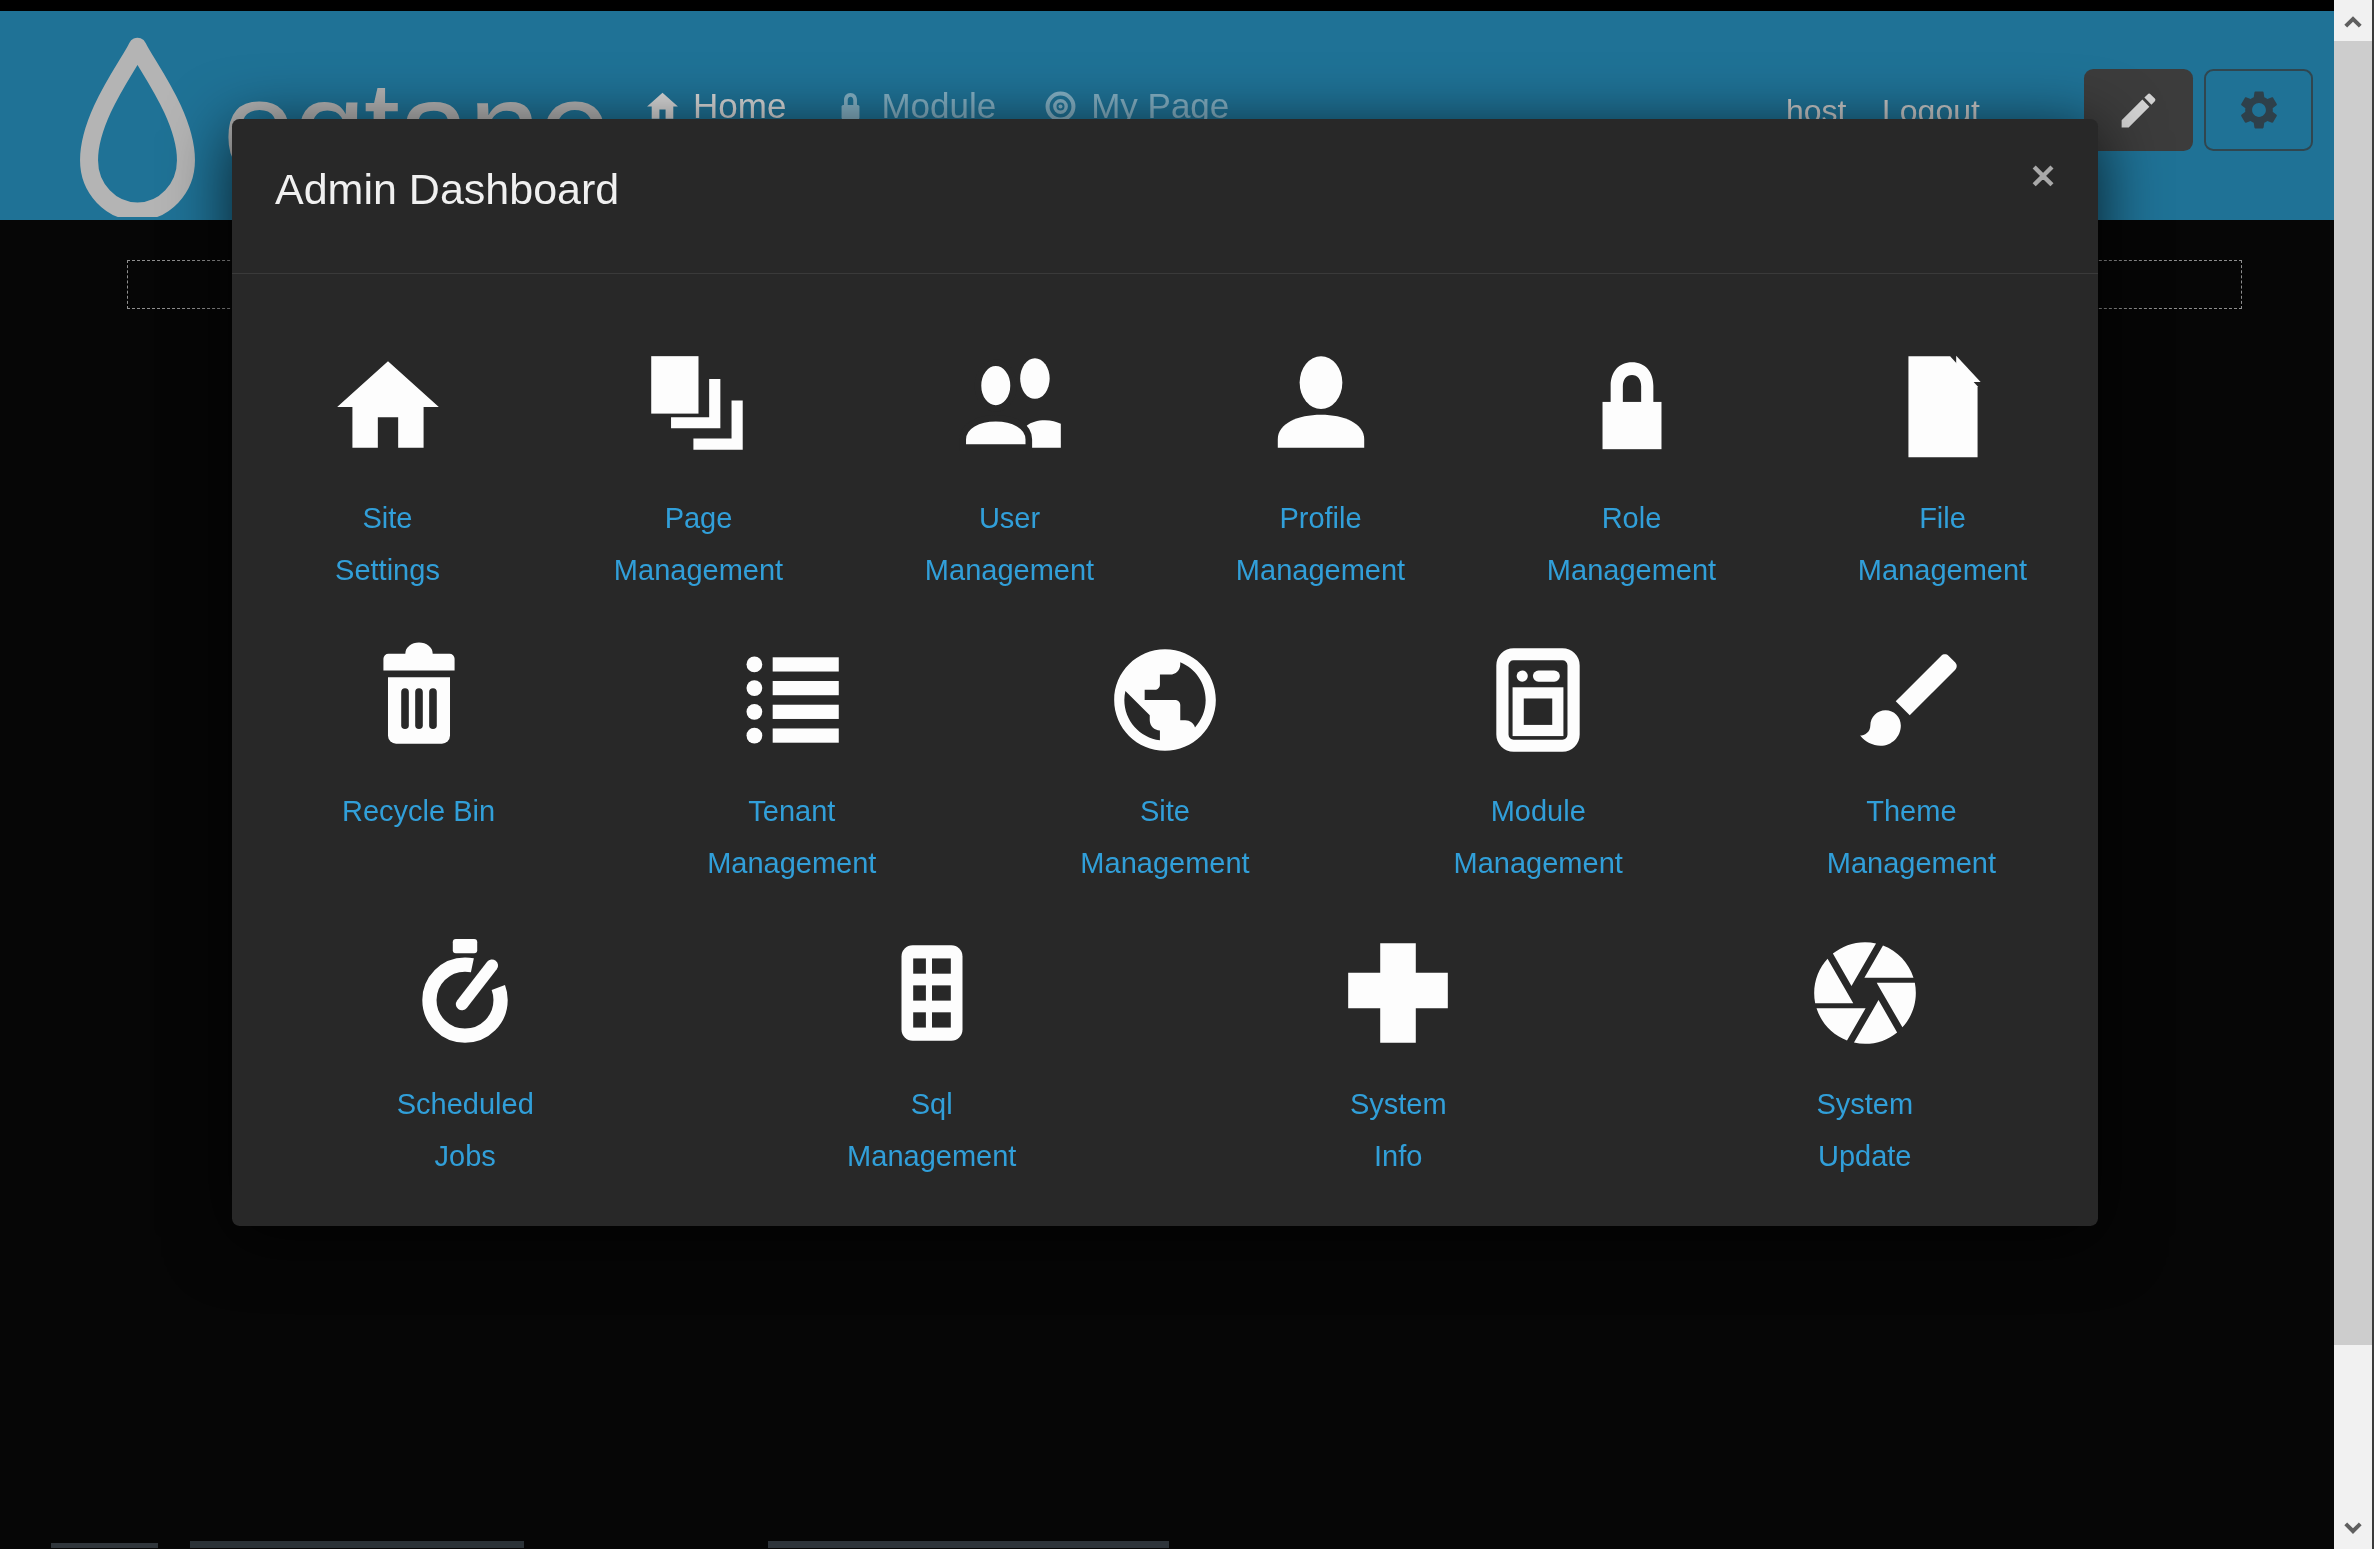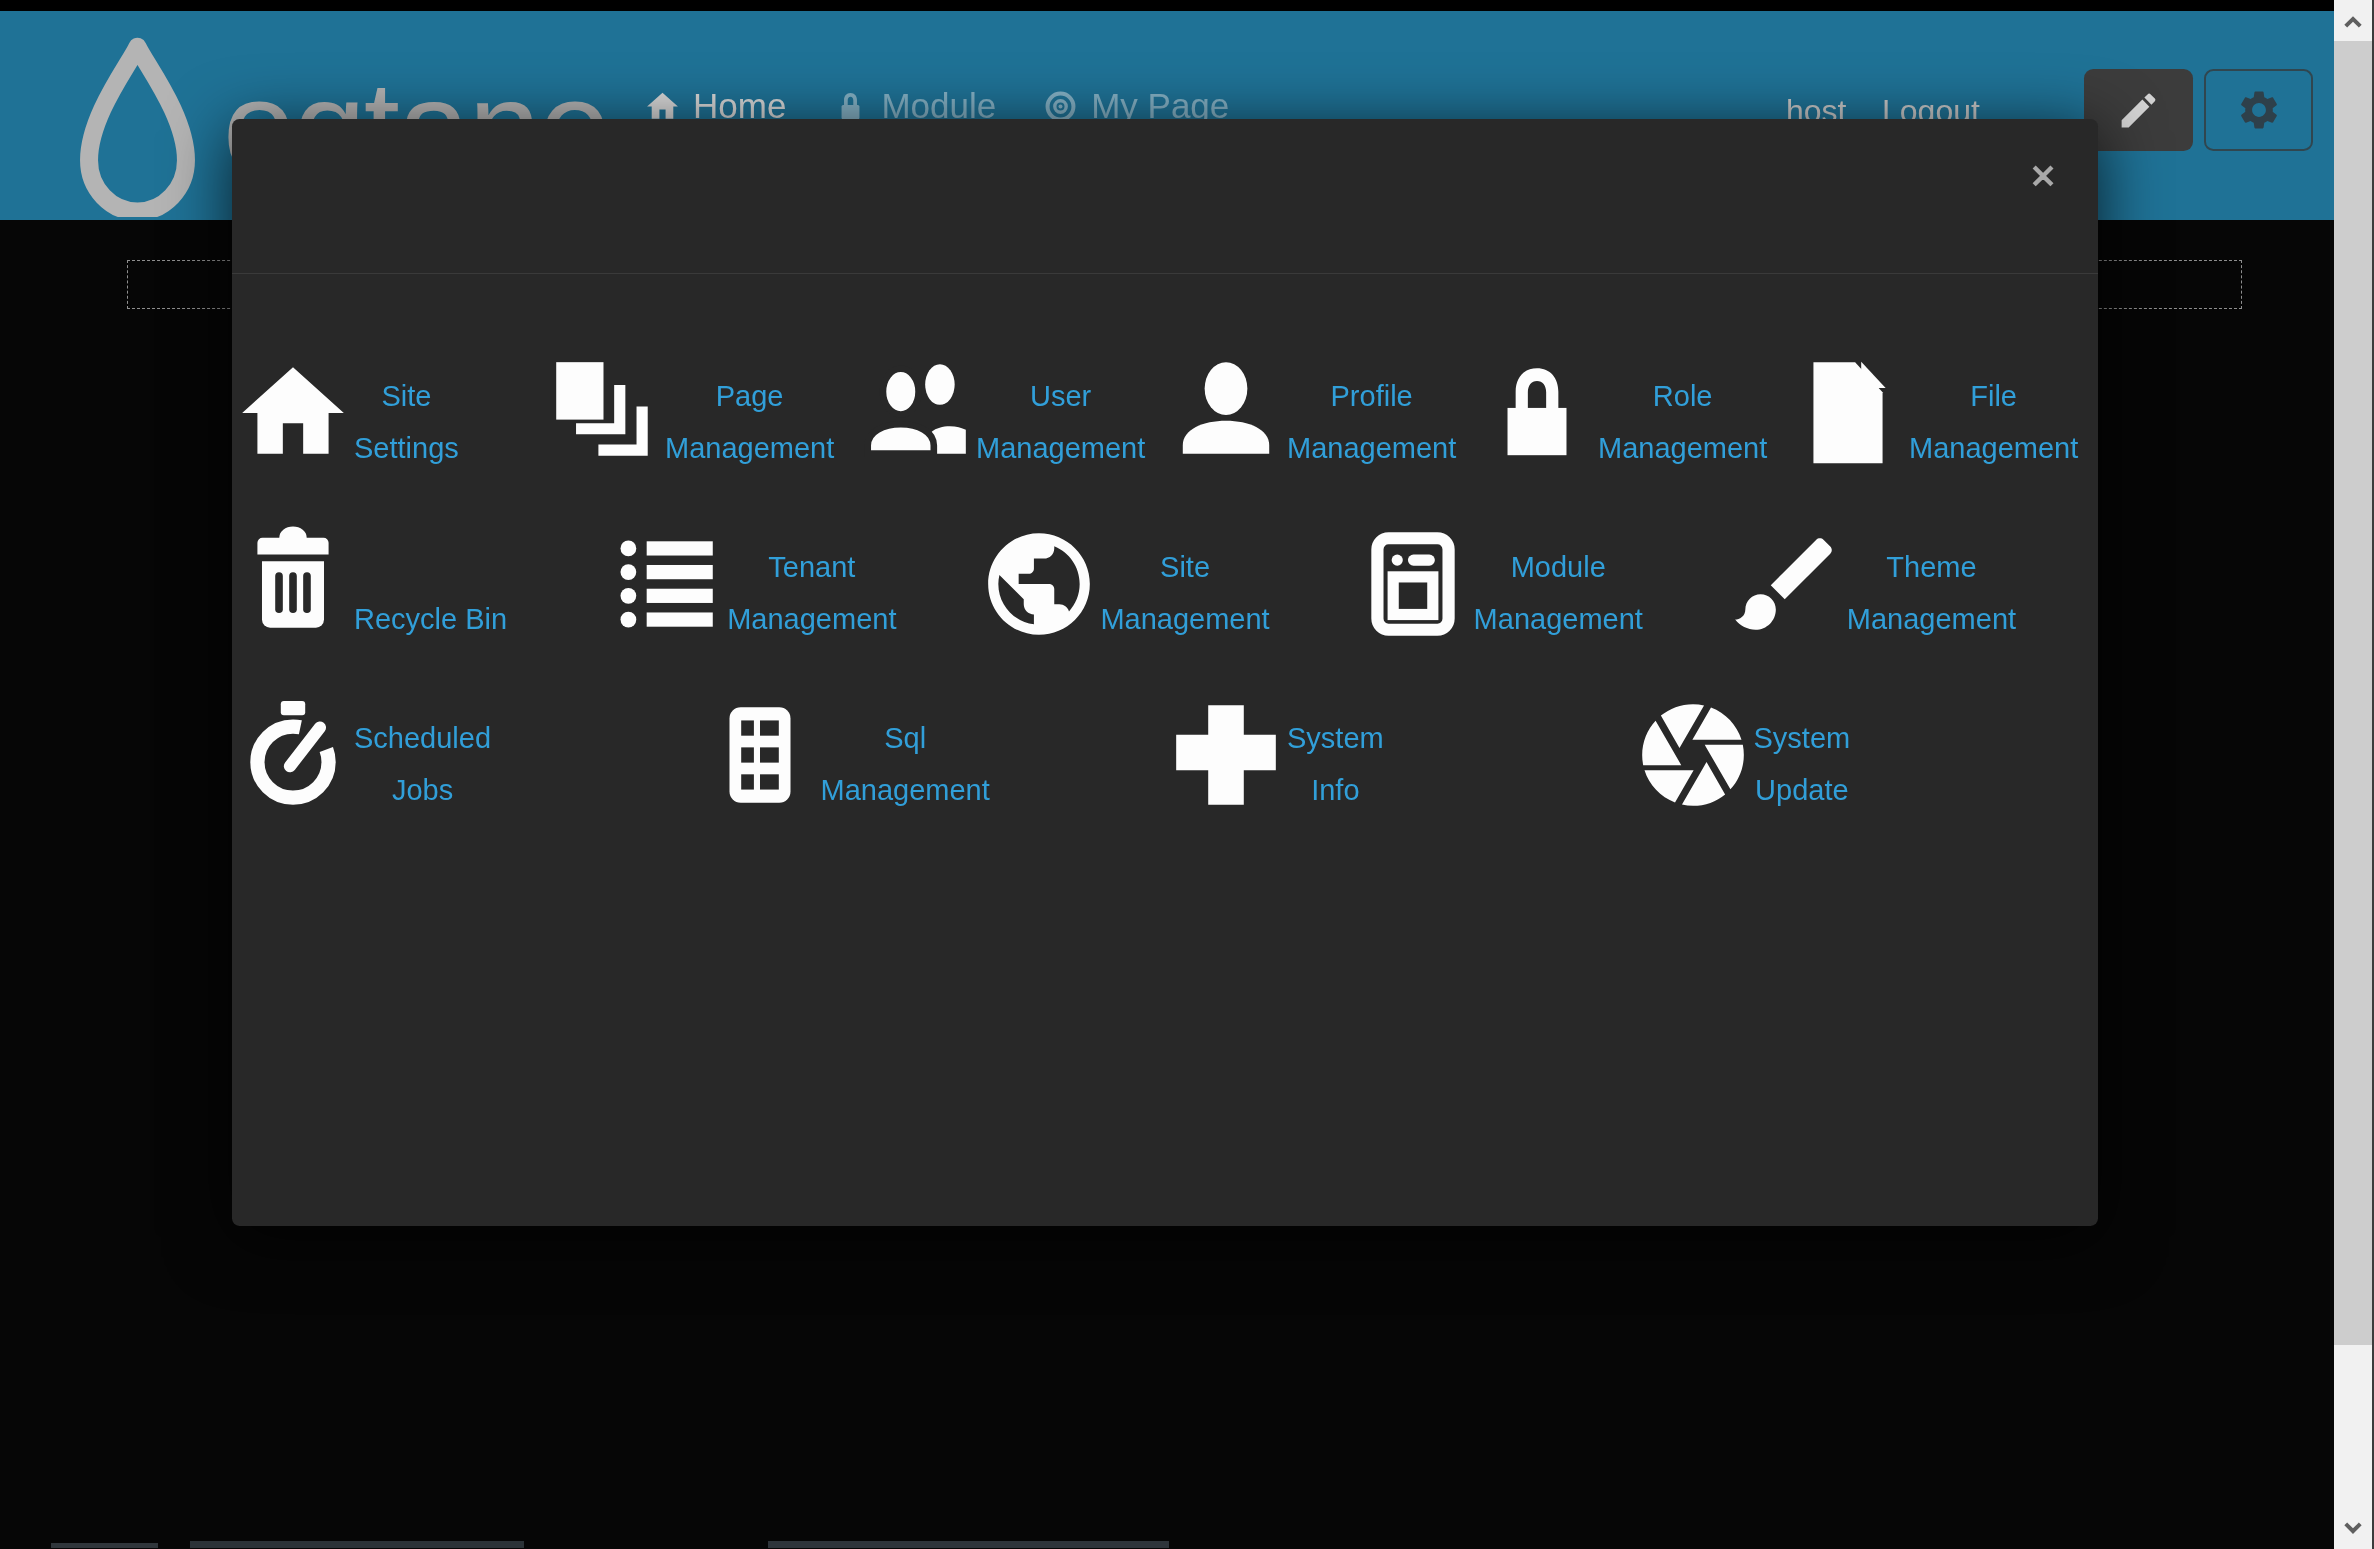--- a/index.html
+++ b/index.html
@@ -40,21 +40,21 @@
 
   
   .modal{position:absolute;left:232px;top:119px;width:1866px;height:1107px;background:#282828;
          border-radius:7.4px;z-index:5;box-shadow:0 11px 65px rgba(0,0,0,0.75);}
   .modal-header{position:relative;height:155px;border-bottom:0.9px solid #3a3a3a;box-sizing:border-box;}
   .modal-title{position:absolute;left:43px;top:46px;font-size:43px;color:#f0f0f0;}
   .modal-close{position:absolute;right:41px;top:41px;font-size:33px;font-weight:700;color:#a9a9a9;
                cursor:pointer;line-height:1;}
   .modal-body{padding-top:72px;}
   .tile-row{display:flex;margin-bottom:43px;}
-  .tile{flex:1;display:flex;flex-direction:row;align-items:flex-end;cursor:pointer;}
+  .tile{flex:1;display:flex;flex-direction:column;align-items:center;cursor:pointer;}
   .tile-icon{height:122px;display:flex;align-items:flex-end;justify-content:center;}
   .tile-icon svg{width:122px;height:122px;fill:#fdfdfd;}
   .tile-label{margin-top:24px;font-size:29px;line-height:52px;color:#319FD9;text-align:center;}
   .tile-label .line{display:block;}
 
   
   .scrollbar{position:absolute;left:2334px;top:0;width:38px;height:1549px;background:#f1f1f1;z-index:9;}
   .sb-btn{position:absolute;left:0;width:38px;height:41px;background:#f1f1f1;display:flex;
           align-items:center;justify-content:center;cursor:pointer;}
   .sb-up{top:0;}
@@ -117,20 +117,21 @@
     </div>
   </div>
 
   <div class="pane-dashed"></div>
   <div class="bottom-frag" style="left:51px;top:1543px;width:107px;height:4.6px;background:#30363b;"></div>
   <div class="bottom-frag" style="left:190px;top:1541px;width:334px;height:6.5px;background:#2b3237;"></div>
   <div class="bottom-frag" style="left:768px;top:1541px;width:401px;height:6.5px;background:#2e343a;"></div>
 
   <div class="modal">
     <div class="modal-header">
+      <span class="modal-title">Admin Dashboard</span>
       <span class="modal-close">✕</span>
     </div>
     <div class="modal-body">
 
       <div class="tile-row">
         <div class="tile">
           <div class="tile-icon">
             <svg viewBox="0 0 24 24">
                 <path d="M10 20v-6h4v6h5v-8h3L12 3 2 12h3v8z"></path>
               </svg>

